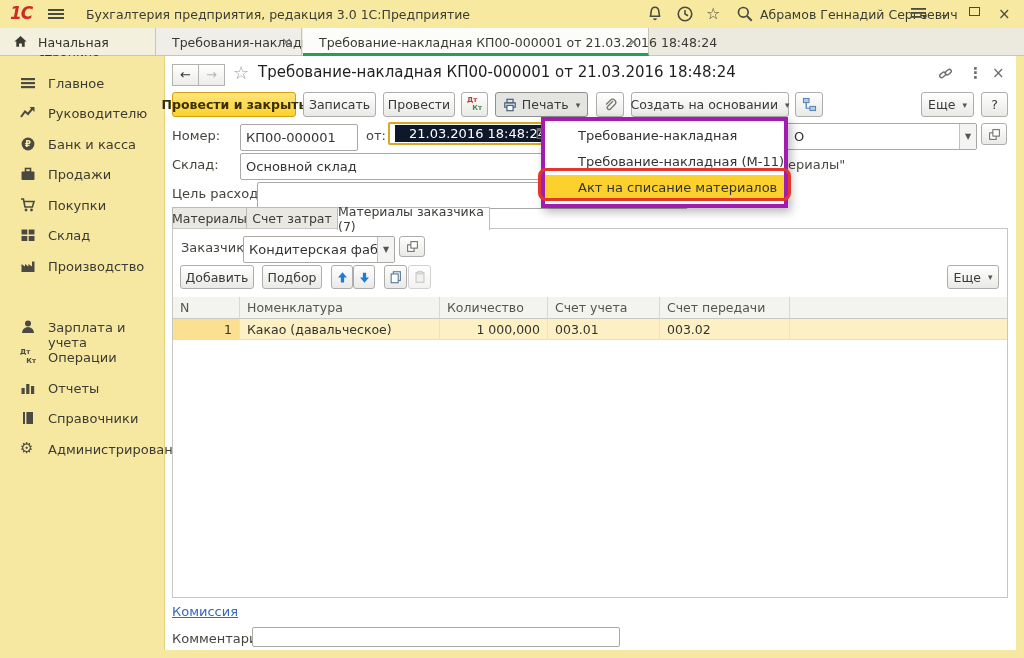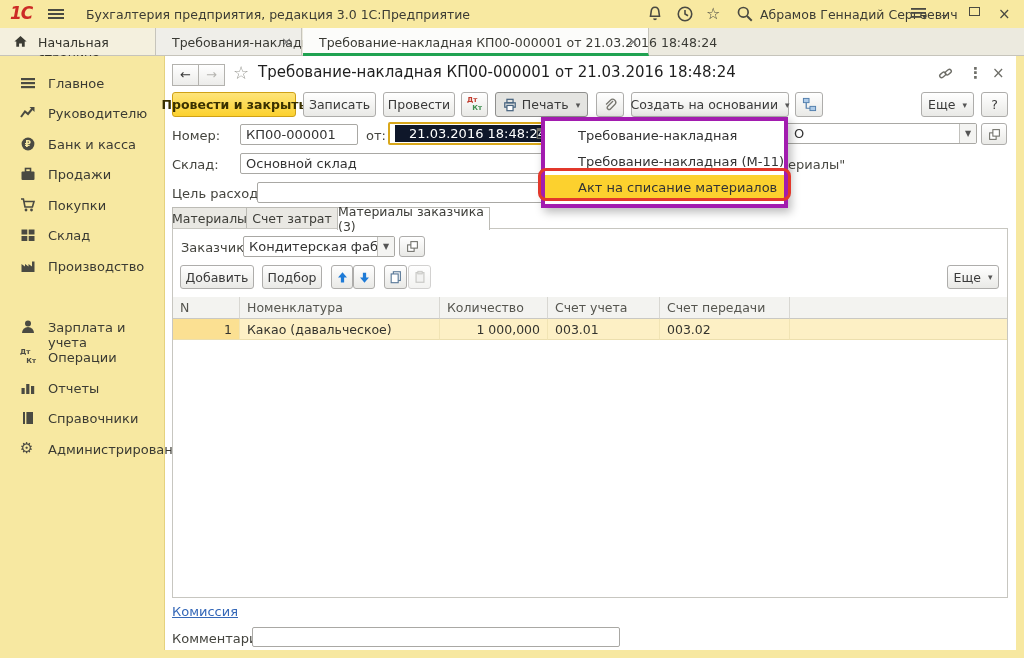--- a/index.html
+++ b/index.html
@@ -47,21 +47,21 @@
 
   
   .btn { position:absolute; height:25px; background:linear-gradient(#ffffff,#e9e9e6); border:1px solid #aeadab; border-radius:3px; font-size:12.5px; color:#3a3a3a; display:flex; align-items:center; justify-content:center; gap:5px; padding:0 8px; white-space:nowrap; }
   .btn.yellow { background:linear-gradient(#fee47a,#fcd12e); border-color:#cfa117; font-weight:bold; color:#393000; }
   .btn.pressed { background:#e4e4e1; border-color:#8f8f8d;align-items:center; }
   .drop::after { content:"▾"; font-size:9px; color:#555; margin-left:2px; }
   .iconbtn { padding:0 4px; }
 
   
   .flabel { position:absolute; font-size:13px; color:#44443e; white-space:nowrap; }
-  .input { position:absolute; height:21px; border:1px solid #a9a8a4; border-radius:2px; background:#fff; font-size:13px; color:#333; padding:0 5px; display:flex; align-items:center; overflow:hidden; white-space:nowrap; }
+  .input { position:absolute; height:27px; border:1px solid #a9a8a4; border-radius:2px; background:#fff; font-size:13px; color:#333; padding:0 5px; display:flex; align-items:center; overflow:hidden; white-space:nowrap; }
   .date-input { border:2px solid #d9a81c; height:23px; }
   .sel { background:#0f172a; color:#fff; padding:1px 14px; }
   .combo-arrow { position:absolute; right:0; top:0; bottom:0; width:17px; border-left:1px solid #c2c1bd; display:flex; align-items:center; justify-content:center; font-size:8px; color:#555; background:#f4f4f2; }
   .frag { position:absolute; font-size:13px; color:#4a4a44; }
 
   
   .menu { position:absolute; left:541px; top:117px; width:247px; background:#fff; border:4px solid #a21caf; box-shadow:3px 4px 9px rgba(0,0,0,.28); z-index:20; padding:2px 0 3px 0; }
   .mi { height:26px; line-height:26px; padding-left:33px; font-size:13px; color:#333; white-space:nowrap; }
   .mi.hl { background:#fcd12e; }
   .redbox { position:absolute; left:538px; top:168px; width:253px; height:33px; border:3px solid #e2382b; border-radius:8px; z-index:21; pointer-events:none; }
@@ -374,21 +374,21 @@
   </div>
   <div class="redbox"></div>
 
   <div class="dtab" style="left:172px;width:75px">
       <span>Материалы</span>
     </div>
   <div class="dtab" style="left:246px;width:92px">
       <span>Счет затрат</span>
     </div>
   <div class="dtab active" style="left:337px;width:153px">
-      <span>Материалы заказчика (3)</span>
+      <span>Материалы заказчика (7)</span>
     </div>
   <div class="panel"></div>
 
   <span class="flabel" style="left:181px;top:240px">Заказчик:</span>
   <div class="input" style="left:243px;top:236px;width:152px;padding-right:20px">
     <span>Кондитерская фабрика куп</span>
     <span class="combo-arrow">▼</span>
   </div>
   <div class="btn iconbtn" style="left:399px;top:236px;width:26px;height:21px">
     <span>

